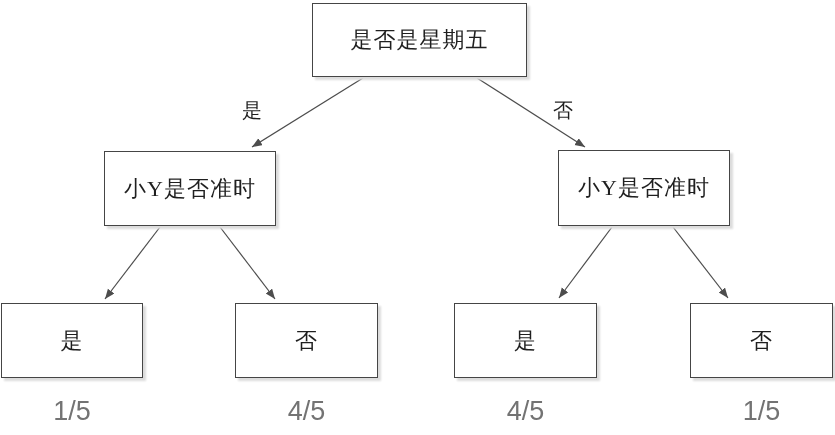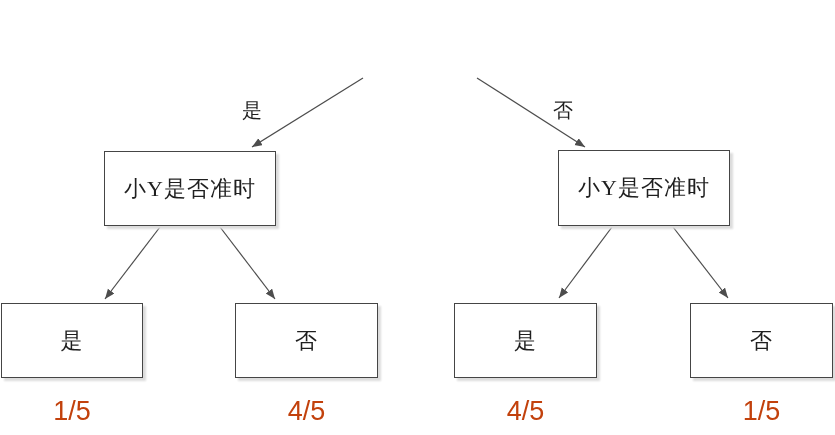--- a/index.html
+++ b/index.html
@@ -40,21 +40,21 @@
     width: 40px;
     text-align: center;
     font-size: 20px;
     color: #1f1f1f;
   }
   .prob-label {
     position: absolute;
     text-align: center;
     font-family: "Liberation Sans", "DejaVu Sans", sans-serif;
     font-size: 27px;
-    color: #c2410c;
+    color: #737373;
   }
 </style>
 </head>
 <body>
 
 <div class="canvas">
 
   <svg class="connectors" width="835" height="435" viewBox="0 0 835 435" xmlns="http://www.w3.org/2000/svg">
     <defs>
       <marker id="arrowhead" markerUnits="userSpaceOnUse" markerWidth="12" markerHeight="10" refX="10" refY="4" orient="auto">
@@ -62,20 +62,21 @@
       </marker>
     </defs>
     <line x1="363" y1="78" x2="252" y2="147" stroke="#4d4d4d" stroke-width="1.2" marker-end="url(#arrowhead)"></line>
     <line x1="477" y1="78" x2="585" y2="147" stroke="#4d4d4d" stroke-width="1.2" marker-end="url(#arrowhead)"></line>
     <line x1="160" y1="227" x2="105" y2="299" stroke="#4d4d4d" stroke-width="1.2" marker-end="url(#arrowhead)"></line>
     <line x1="220" y1="227" x2="275" y2="299" stroke="#4d4d4d" stroke-width="1.2" marker-end="url(#arrowhead)"></line>
     <line x1="612" y1="227" x2="559" y2="298" stroke="#4d4d4d" stroke-width="1.2" marker-end="url(#arrowhead)"></line>
     <line x1="673" y1="227" x2="728" y2="298" stroke="#4d4d4d" stroke-width="1.2" marker-end="url(#arrowhead)"></line>
   </svg>
 
+  <div class="node" style="left:312px; top:3px; width:215px; height:74px;">是否是星期五</div>
 
   <div class="edge-label" style="left:232px; top:97px;">是</div>
 
   <div class="edge-label" style="left:543px; top:97px;">否</div>
 
   <div class="node" style="left:104px; top:151px; width:172px; height:75px;">小Y是否准时</div>
 
   <div class="node" style="left:558px; top:150px; width:172px; height:76px;">小Y是否准时</div>
 
   <div class="node" style="left:1px; top:303px; width:142px; height:75px;">是</div>

